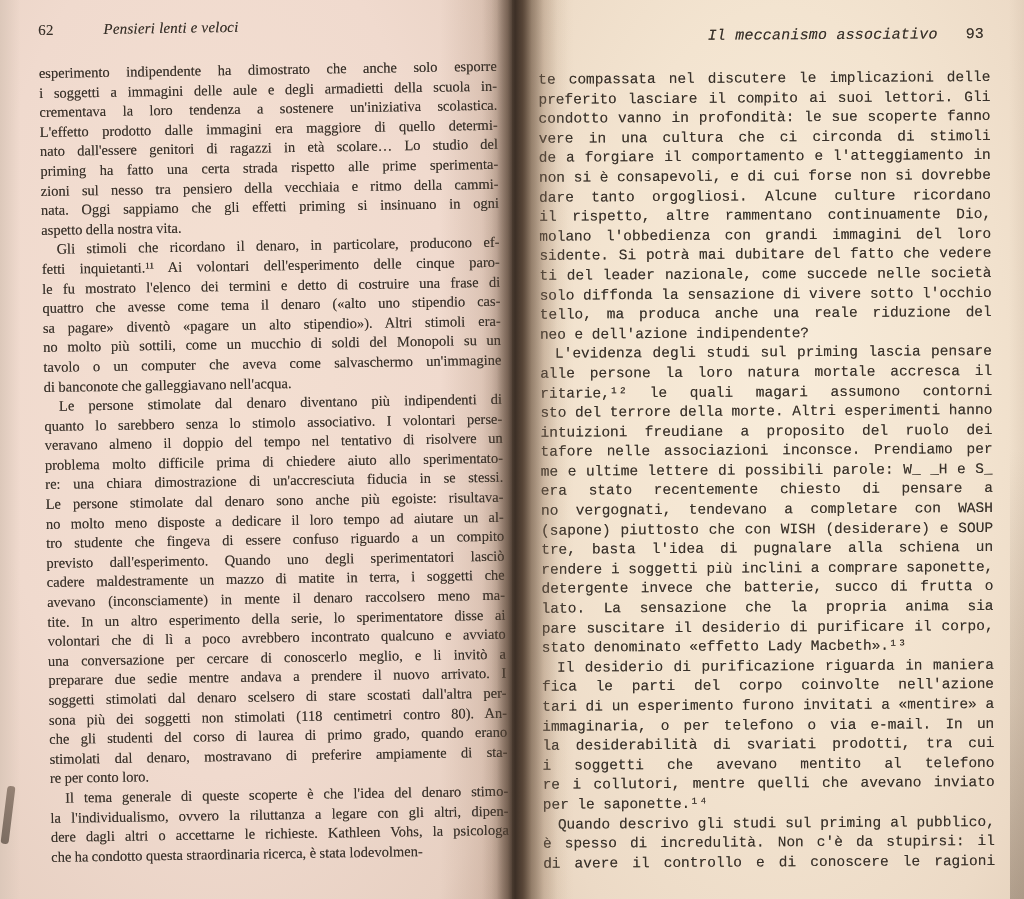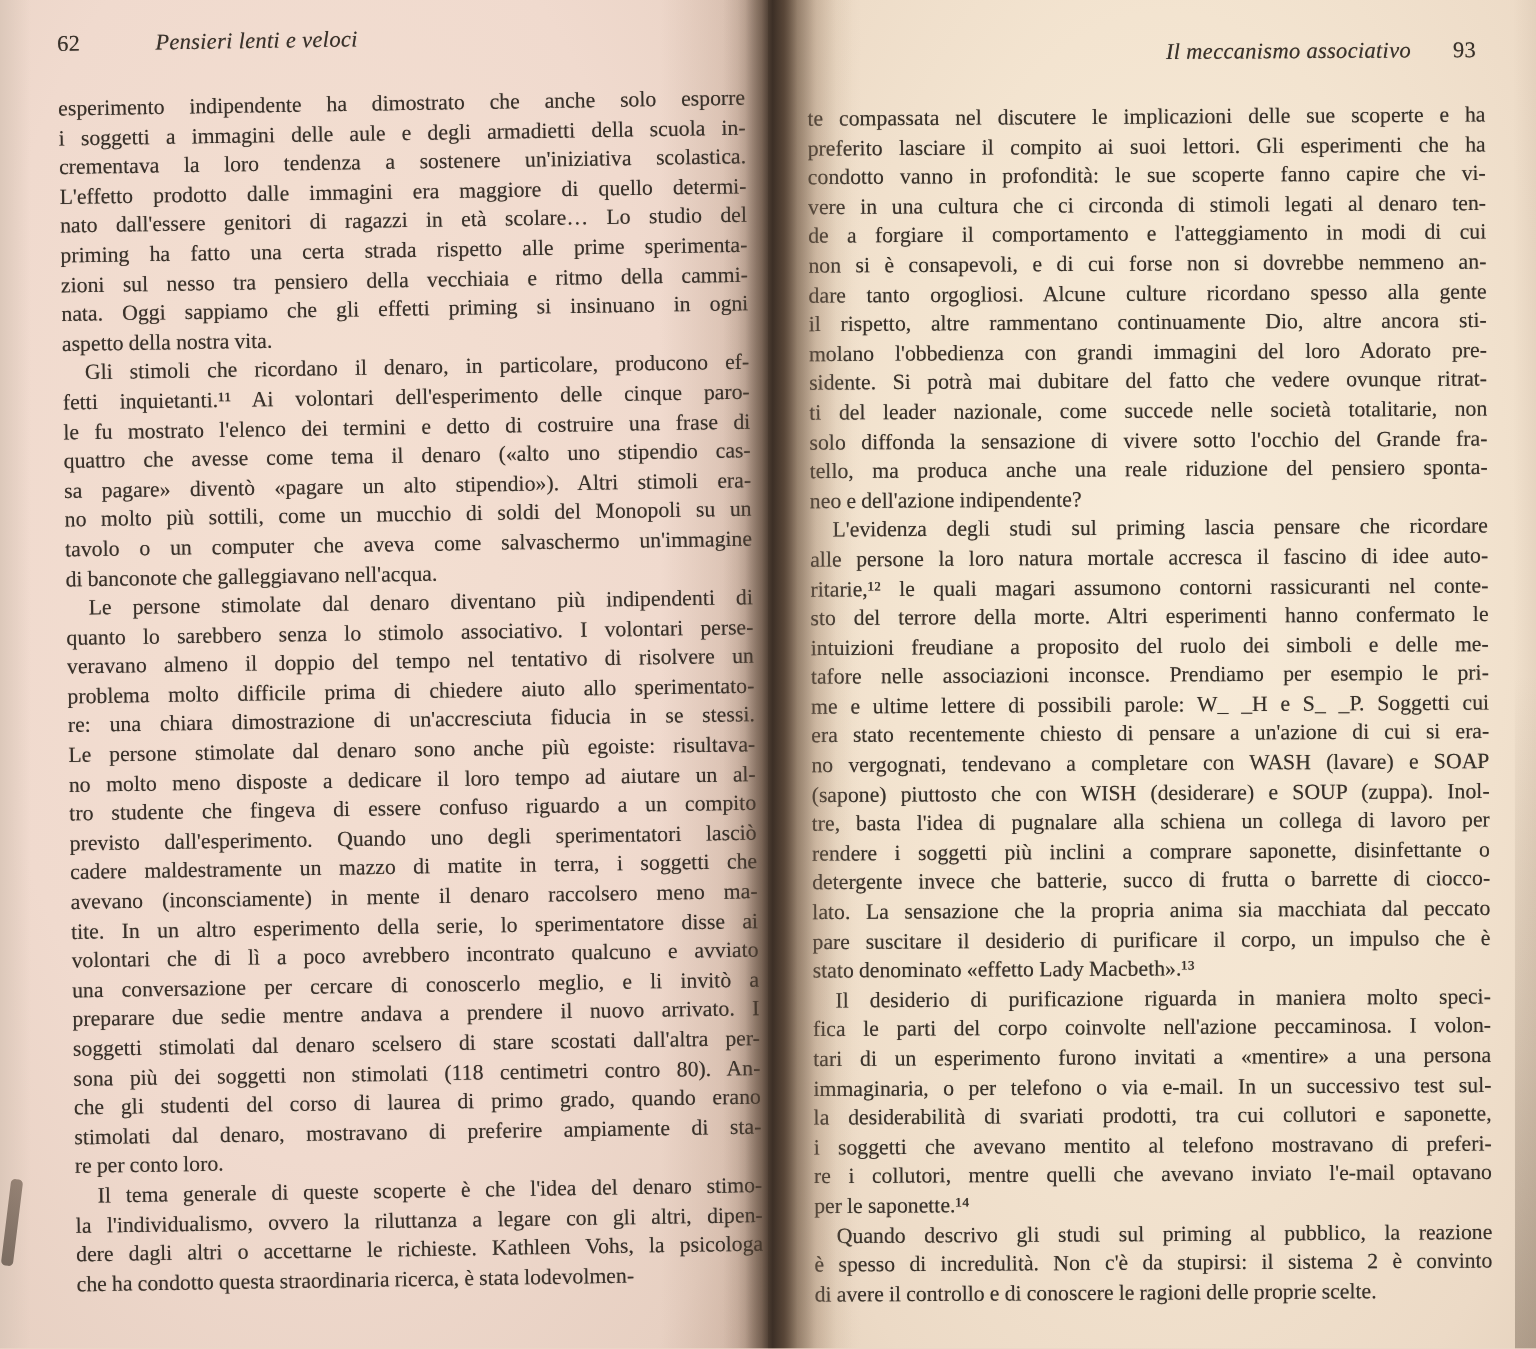--- a/index.html
+++ b/index.html
@@ -27,20 +27,21 @@
     position: absolute; inset: 0;
     background: linear-gradient(90deg,
       #dcc8ba 0%, rgba(244,224,210,0) 4%,
       rgba(244,224,210,0) 86%,
       rgba(180,150,130,0.35) 96%, rgba(120,95,78,0.55) 100%);
   }
   .page-right {
     left: 512px; width: 512px;
     background:
       radial-gradient(ellipse at 52% 42%, #f8ecda 0%, #f3e4d0 50%, #ecdac6 85%, #e5d2bd 100%);
+    font-family: Liberation Mono, monospace;
   }
   .page-right::before {
     content: "";
     position: absolute; inset: 0;
     background: linear-gradient(90deg,
       rgba(70,55,42,0.75) 0%, rgba(130,105,85,0.45) 3%,
       rgba(190,165,140,0.25) 6%, rgba(244,228,209,0) 11%,
       rgba(244,228,209,0) 97%, rgba(205,185,165,0.30) 100%);
   }
   .gutter {

